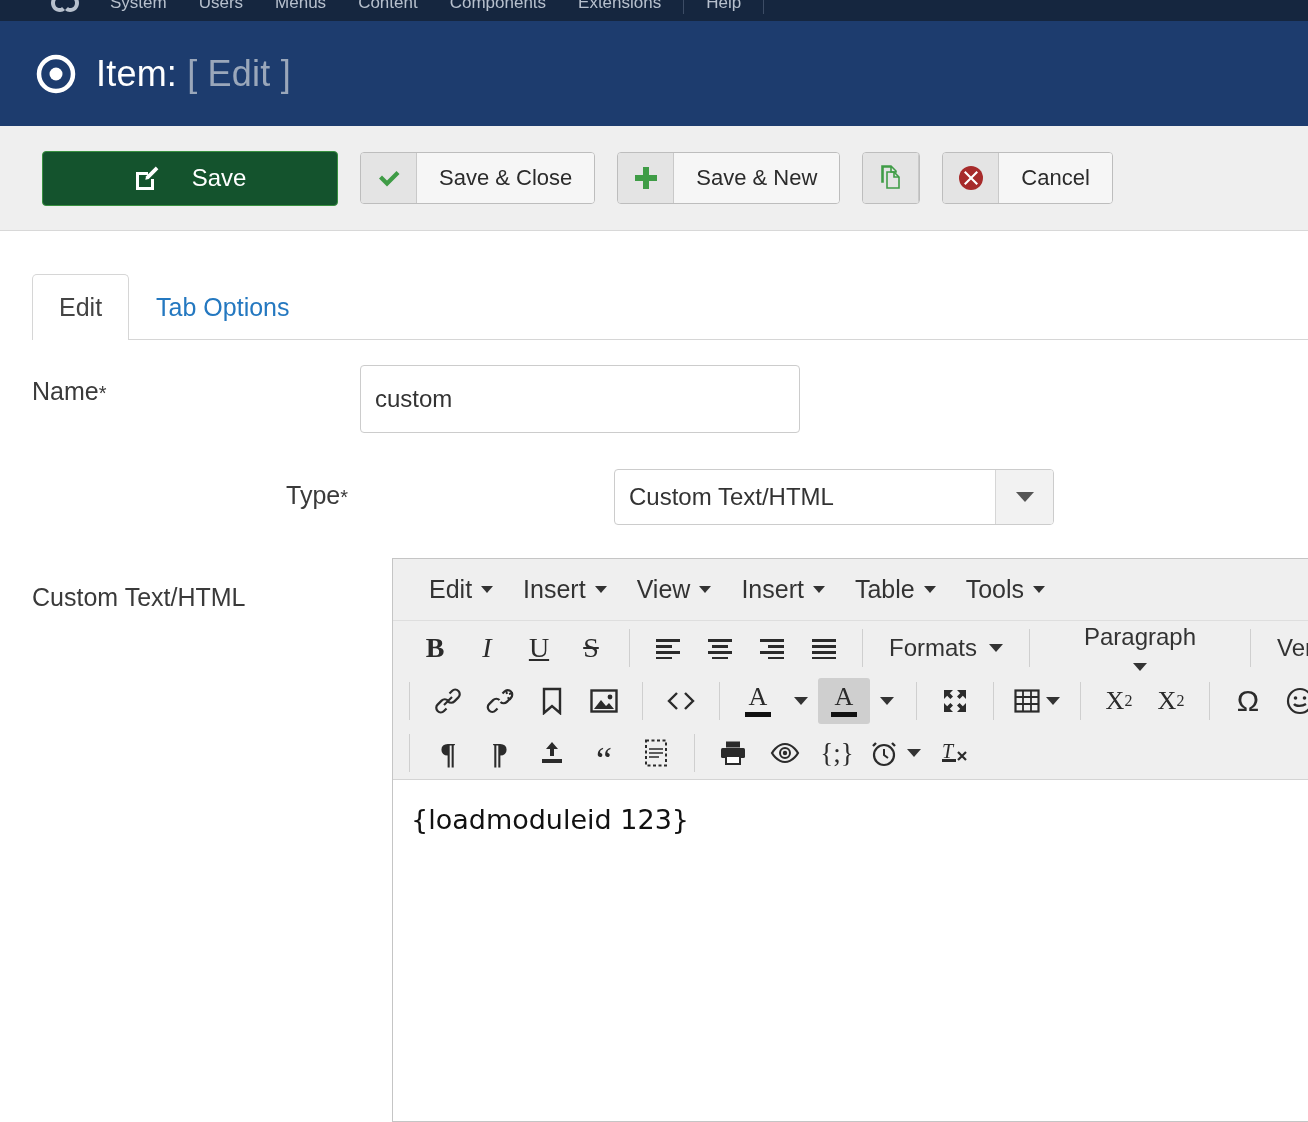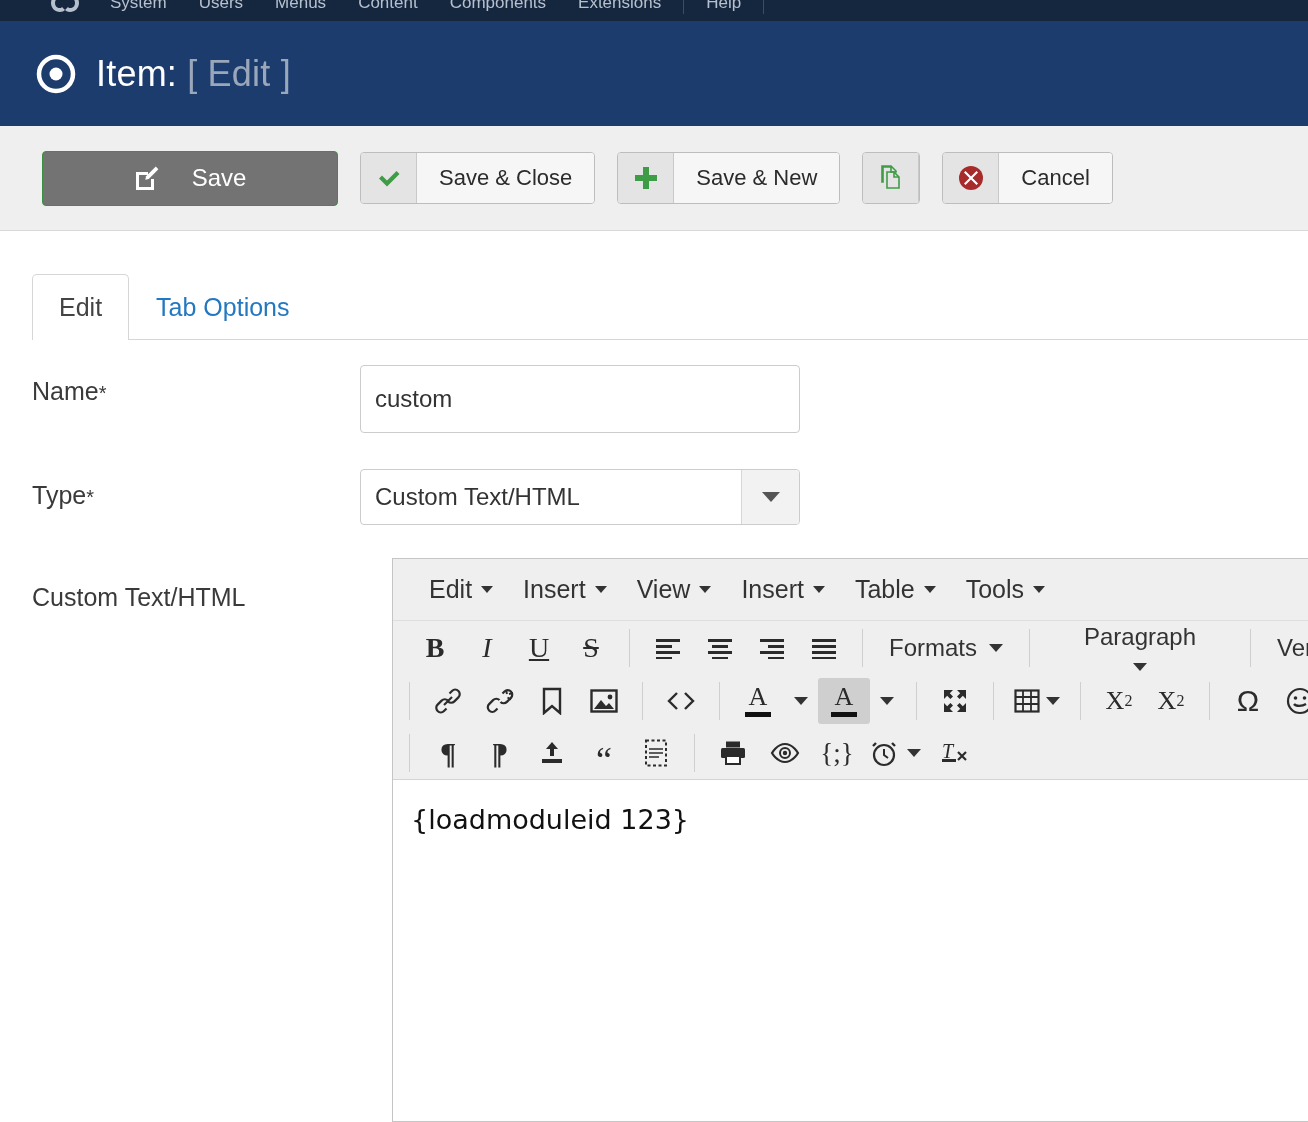--- a/index.html
+++ b/index.html
@@ -96,21 +96,21 @@
     display: flex; align-items: center; justify-content: center;
     background: #e4e4e4;
     border-right: 1px solid #c9c9c9;
   }
   .btn .lbl {
     display: flex; align-items: center;
     padding: 0 22px;
     background: #f6f6f6;
   }
   .btn-save {
-    background: #737373;
+    background: #14532d;
     border: 1px solid #389040;
     color: #ffffff;
     width: 296px;
     justify-content: center;
     align-items: center;
     gap: 32px;
     font-size: 24px;
     height: 55px;
   }
   .btn-save .ico, .btn-save .lbl { background: transparent; border: none; width: auto; padding: 0; }
@@ -403,21 +403,21 @@
 
 <div class="form">
 
   <div class="row">
     <div class="row-label">
       <span>Name</span><span class="req">*</span>
     </div>
     <input class="text-input" type="text" value="custom" style="">
   </div>
 
-  <div class="row" style="margin-top:36px;">
+  <div class="row" style="margin-top:36px;justify-content:center;">
     <div class="row-label">
       <span>Type</span><span class="req">*</span>
     </div>
     <div class="select-wrap">
       <div class="select-value">Custom Text/HTML</div>
       <div class="select-arrow">
         <svg width="20" height="14" viewBox="0 0 20 14">
             <path d="M1 2h18L10 12z" fill="#555555"></path>
           </svg>
       </div>

